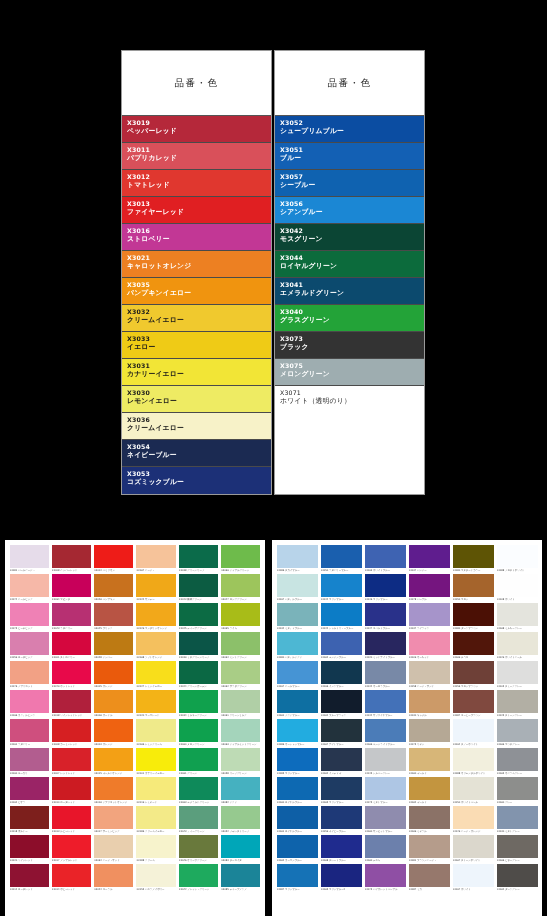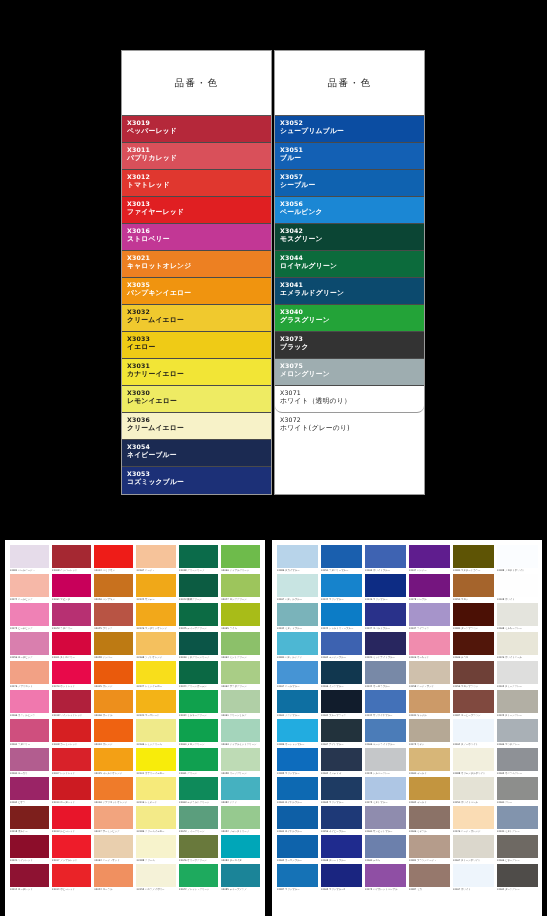--- a/index.html
+++ b/index.html
@@ -111,21 +111,21 @@
         <div class="spec-row lt" style="background: rgb(19, 96, 180);">
           <span class="code">X3051</span>
           <span class="jname">ブルー</span>
         </div>
         <div class="spec-row lt" style="background: rgb(15, 98, 176);">
           <span class="code">X3057</span>
           <span class="jname">シーブルー</span>
         </div>
         <div class="spec-row lt" style="background: rgb(27, 135, 212);">
           <span class="code">X3056</span>
-          <span class="jname">ペールピンク</span>
+          <span class="jname">シアンブルー</span>
         </div>
         <div class="spec-row lt" style="background: rgb(11, 69, 52);">
           <span class="code">X3042</span>
           <span class="jname">モスグリーン</span>
         </div>
         <div class="spec-row lt" style="background: rgb(12, 107, 60);">
           <span class="code">X3044</span>
           <span class="jname">ロイヤルグリーン</span>
         </div>
         <div class="spec-row lt" style="background: #0c4a6e;">
@@ -140,24 +140,20 @@
           <span class="code">X3073</span>
           <span class="jname">ブラック</span>
         </div>
         <div class="spec-row lt" style="background: rgb(158, 173, 176);">
           <span class="code">X3075</span>
           <span class="jname">メロングリーン</span>
         </div>
         <div class="spec-row wt" style="background: rgb(255, 255, 255); border-radius: 7px;">
           <span class="code">X3071</span>
           <span class="jname">ホワイト（透明のり）</span>
-        </div>
-        <div class="spec-row wt" style="background: rgb(255, 255, 255);">
-          <span class="code">X3072</span>
-          <span class="jname">ホワイト(グレーのり)</span>
         </div>
       </div>
   </div>
 </div>
 
 <div id="swatch-area">
   <div class="panel" id="panel-left">
     <div class="grid" id="grid-left" style="grid-template-columns: repeat(6, 1fr);">
         <div class="cell">
           <span class="chip" style="background: rgb(230, 220, 234);"></span>

